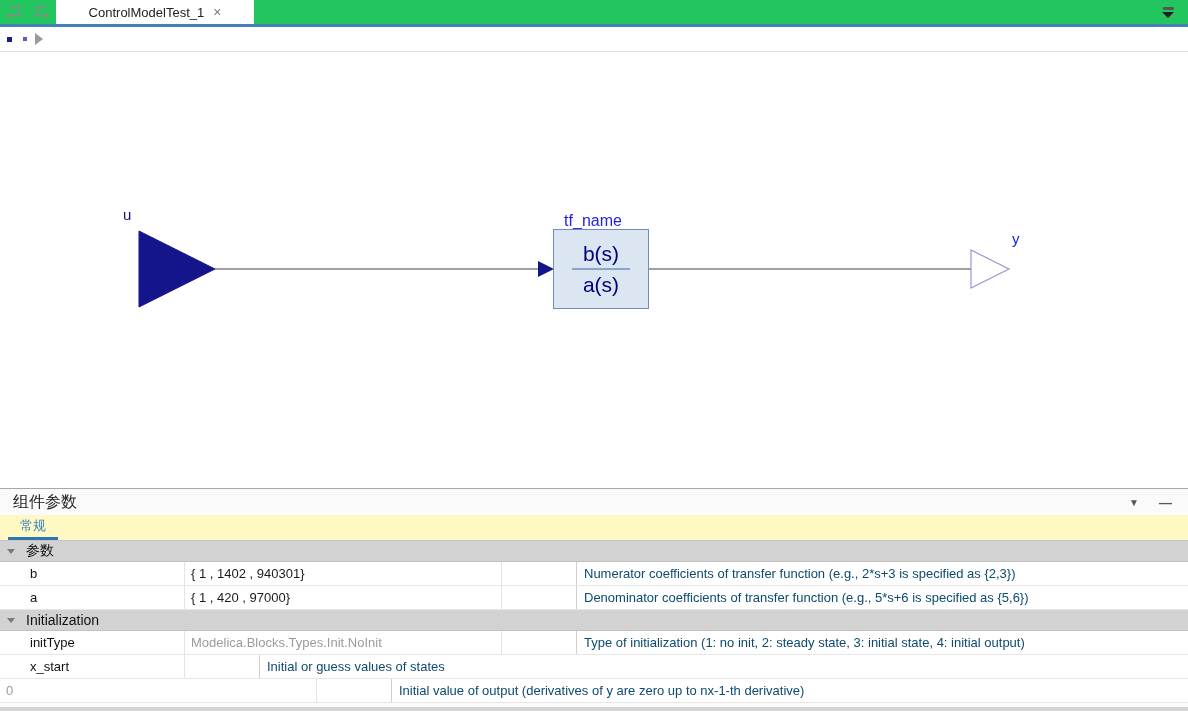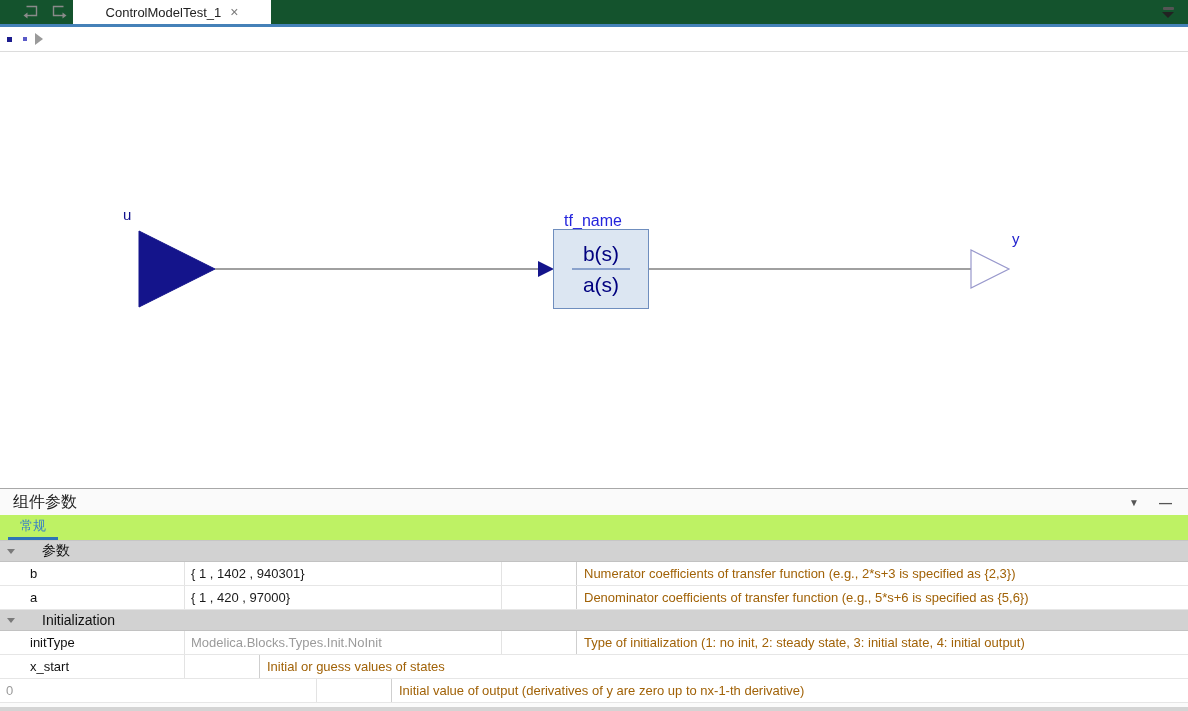--- a/index.html
+++ b/index.html
@@ -1,21 +1,21 @@
 <!DOCTYPE html>
 <html><head>
 <meta charset="utf-8">
 <style>
   * { margin:0; padding:0; box-sizing:border-box; }
   html,body { width:1188px; height:711px; overflow:hidden; }
   body { font-family:"Liberation Sans","DejaVu Sans",sans-serif; background:#fff; }
   .window { width:1188px; height:711px; display:flex; flex-direction:column; }
 
   
-  .tabbar { height:24px; background:#14532d; display:flex; align-items:stretch;padding-left:17px; }
+  .tabbar { height:24px; background:#22c55e; display:flex; align-items:stretch; }
   .navbtn { width:28px; display:flex; align-items:center; justify-content:center; cursor:pointer; }
   .navbtn svg { display:block; }
   .tab { width:198px; background:#ffffff; display:flex; align-items:center; justify-content:center; font-size:13px; color:#222; gap:9px; }
   .tab-close { color:#7a7a7a; font-size:14px; line-height:1; cursor:pointer; }
   .tabbar-spacer { flex:1; }
   .tabmenu { width:40px; display:flex; flex-direction:column; align-items:center; justify-content:center; gap:2px; cursor:pointer; }
   .tabmenu .bar { width:11px; height:3px; background:#555; border-radius:1px; }
   .tabmenu .tri { width:0; height:0; border-left:6px solid transparent; border-right:6px solid transparent; border-top:6px solid #222; }
   .accent { height:3px; background:#4581b8; }
 
@@ -37,34 +37,34 @@
   .tf-num, .tf-den { font-size:21px; color:#00007f; line-height:1.2; }
   .tf-divider { width:58px; height:2px; background:#8aa2cc; margin:2px 0; }
 
   
   .panel { height:223px; border-top:1px solid #a8a8a8; background:#f7f7f7; display:flex; flex-direction:column; }
   .panel-header { height:26px; display:flex; align-items:center; background:#fafafa; }
   .panel-title { font-size:16px; color:#222; margin-left:13px; }
   .panel-header-spacer { flex:1; }
   .panel-collapse { font-size:10px; color:#555; margin-right:20px; cursor:pointer; }
   .panel-minimize { font-size:13px; color:#555; font-weight:bold; margin-right:16px; cursor:pointer; }
-  .panel-tabs { height:26px; display:flex; align-items:flex-end; background:#bef264; border-bottom:1px solid #c6c6c6; }
+  .panel-tabs { height:26px; display:flex; align-items:flex-end; background:#fef9c3; border-bottom:1px solid #c6c6c6; }
   .ptab { margin-left:8px; padding:0 12px 2px 12px; font-size:13px; color:#3b82c4; border-bottom:3px solid #2e75b6; cursor:pointer; }
 
   .ptable { flex:1; display:flex; flex-direction:column; background:#fff; font-size:13px; }
-  .sectionrow { height:21px; background:#d2d2d2; display:flex; align-items:center; border-bottom:1px solid #c2c2c2; cursor:pointer;gap:16px; }
+  .sectionrow { height:21px; background:#d2d2d2; display:flex; align-items:center; border-bottom:1px solid #c2c2c2; cursor:pointer; }
   .sec-tri { width:0; height:0; border-left:4px solid transparent; border-right:4px solid transparent; border-top:5px solid #7a7a7a; margin-left:7px; }
   .sec-label { margin-left:11px; color:#111; font-size:14px; }
   .trow { height:24px; display:flex; align-items:stretch; background:#fff; border-bottom:1px solid #e6e6e6; }
   .c { display:flex; align-items:center; overflow:hidden; white-space:nowrap; }
   .c.name { width:185px; padding-left:30px; color:#111; border-right:1px solid #e3e3e3; }
   .c.value { width:317px; padding-left:6px; color:#1a1a1a; border-right:1px solid #e3e3e3; cursor:text; }
   .c.value.default { color:#9b9b9b; }
   .c.unit { width:75px; border-right:1px solid #cfcfcf; }
-  .c.desc { flex:1; padding-left:7px; color:#a16207; }
+  .c.desc { flex:1; padding-left:7px; color:#0c4a6e; }
   .table-filler { flex:1; background:#fbfbfb; border-bottom:4px solid #d4d4d4; }
 </style>
 </head>
 <body>
 
 <div class="window">
 
   <div class="tabbar">
     <div class="navbtn">
       <svg width="18" height="16" viewBox="0 0 18 16">

